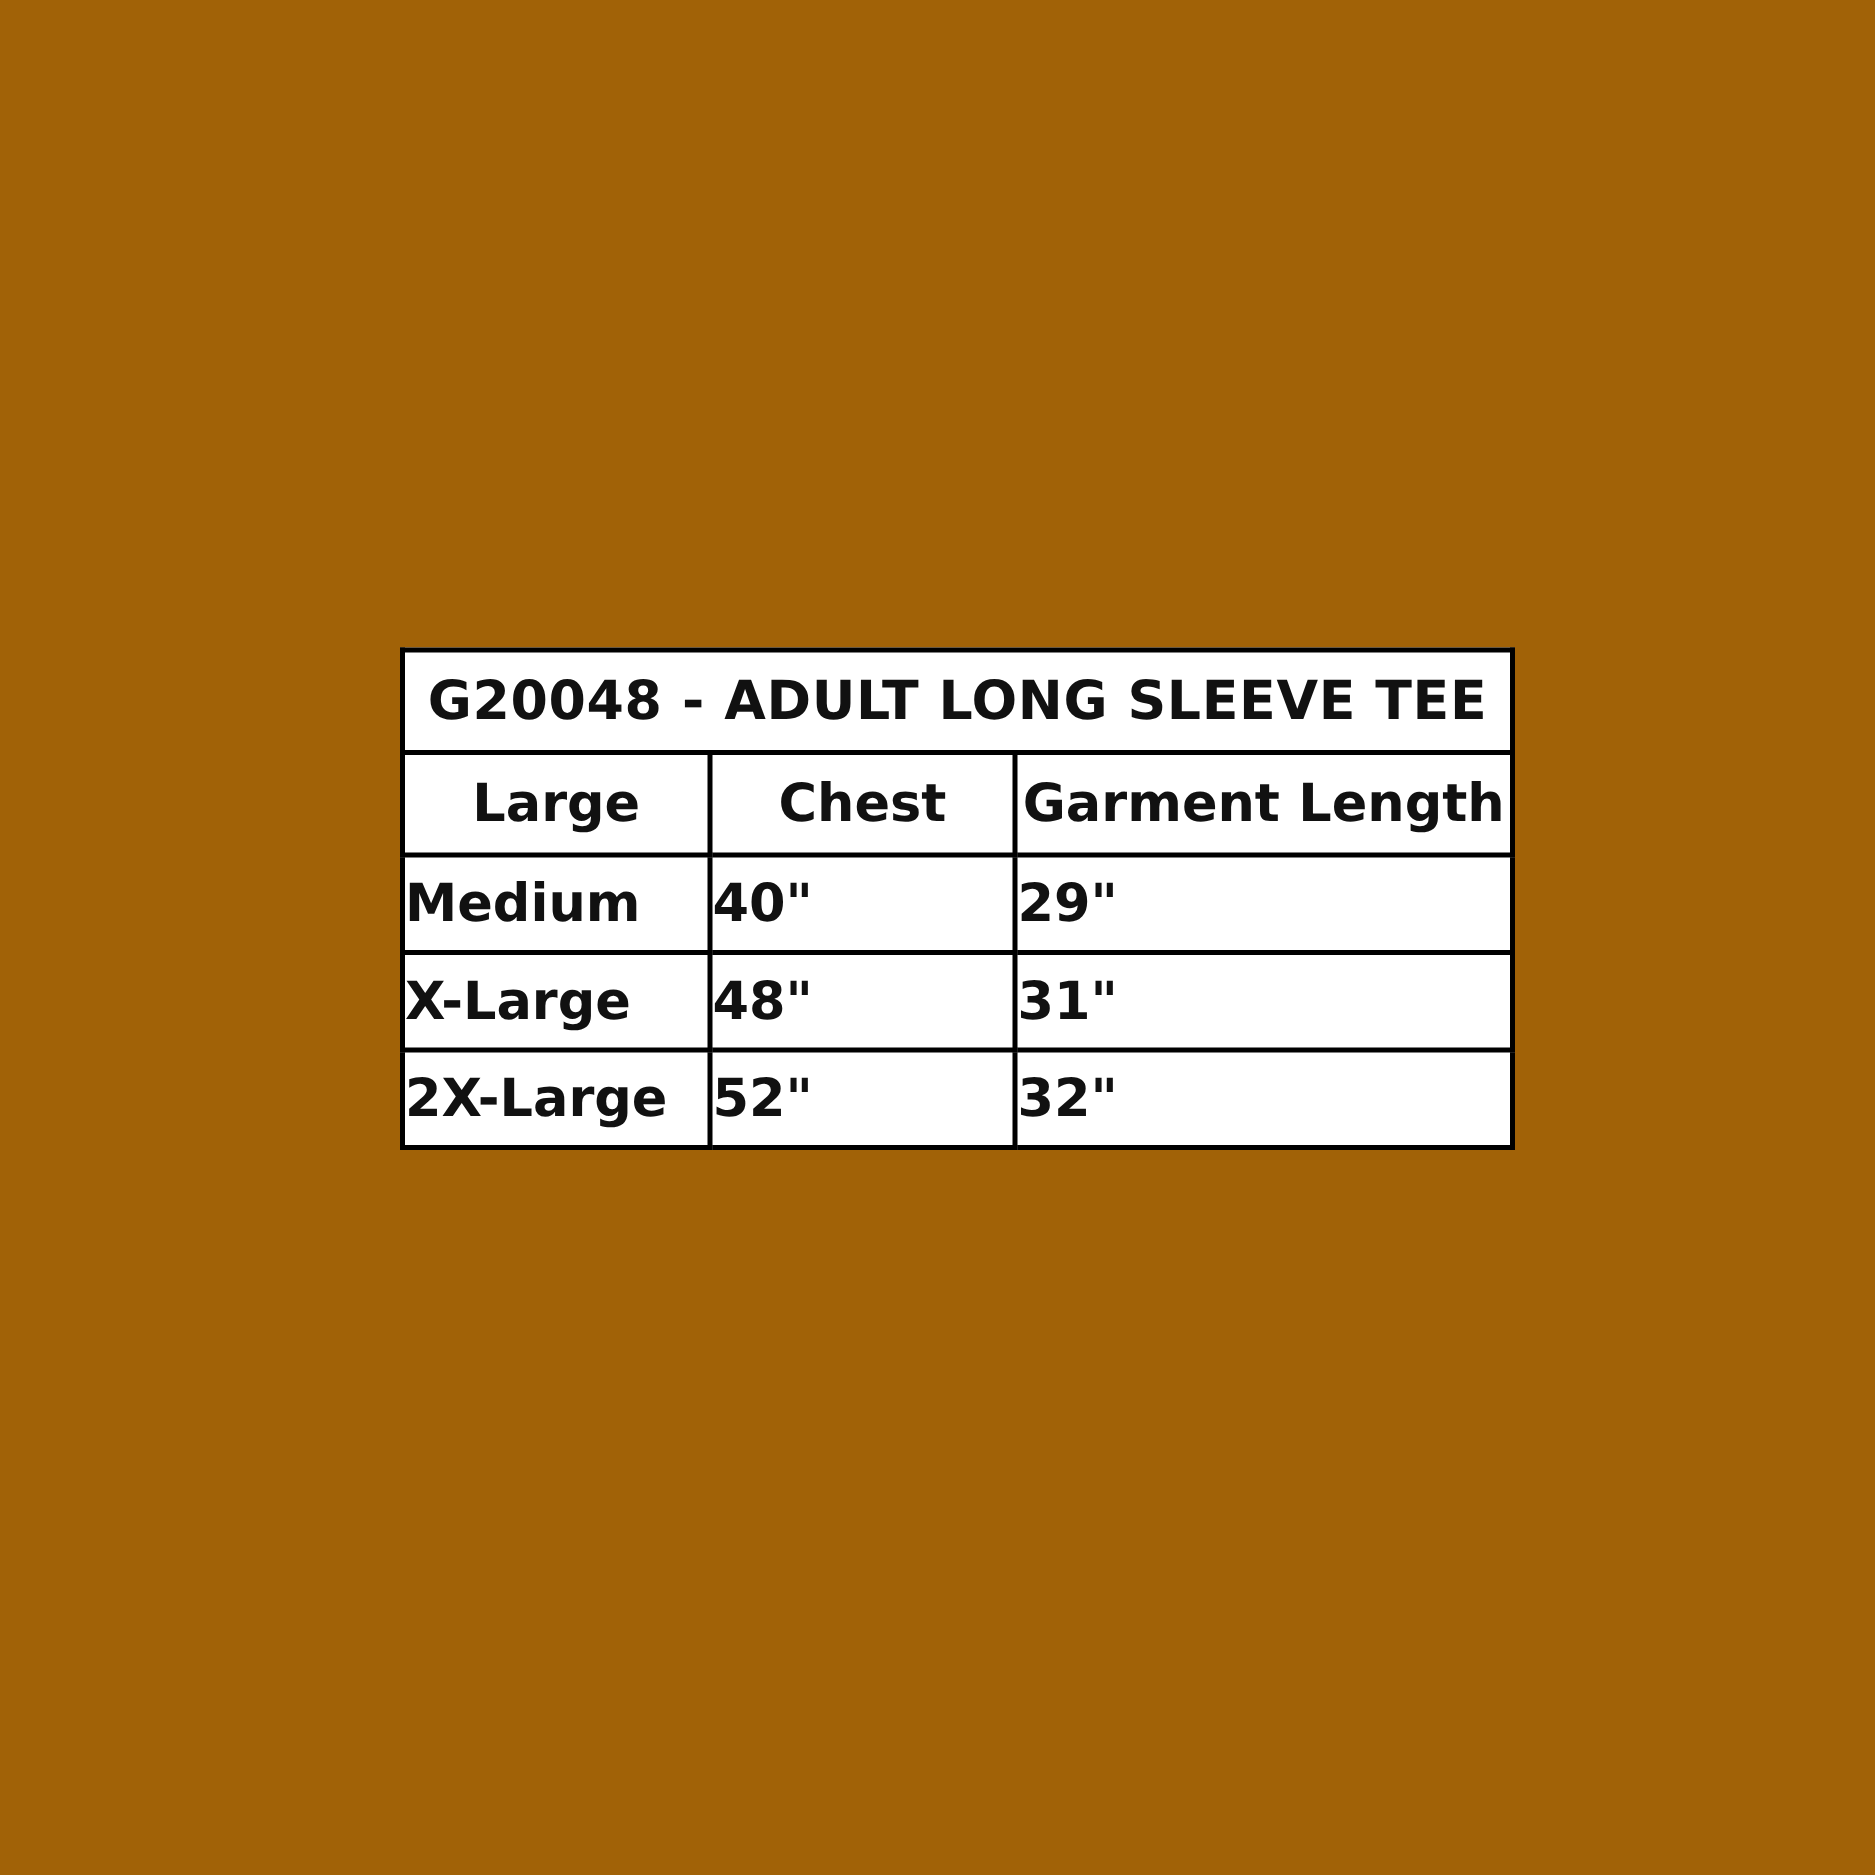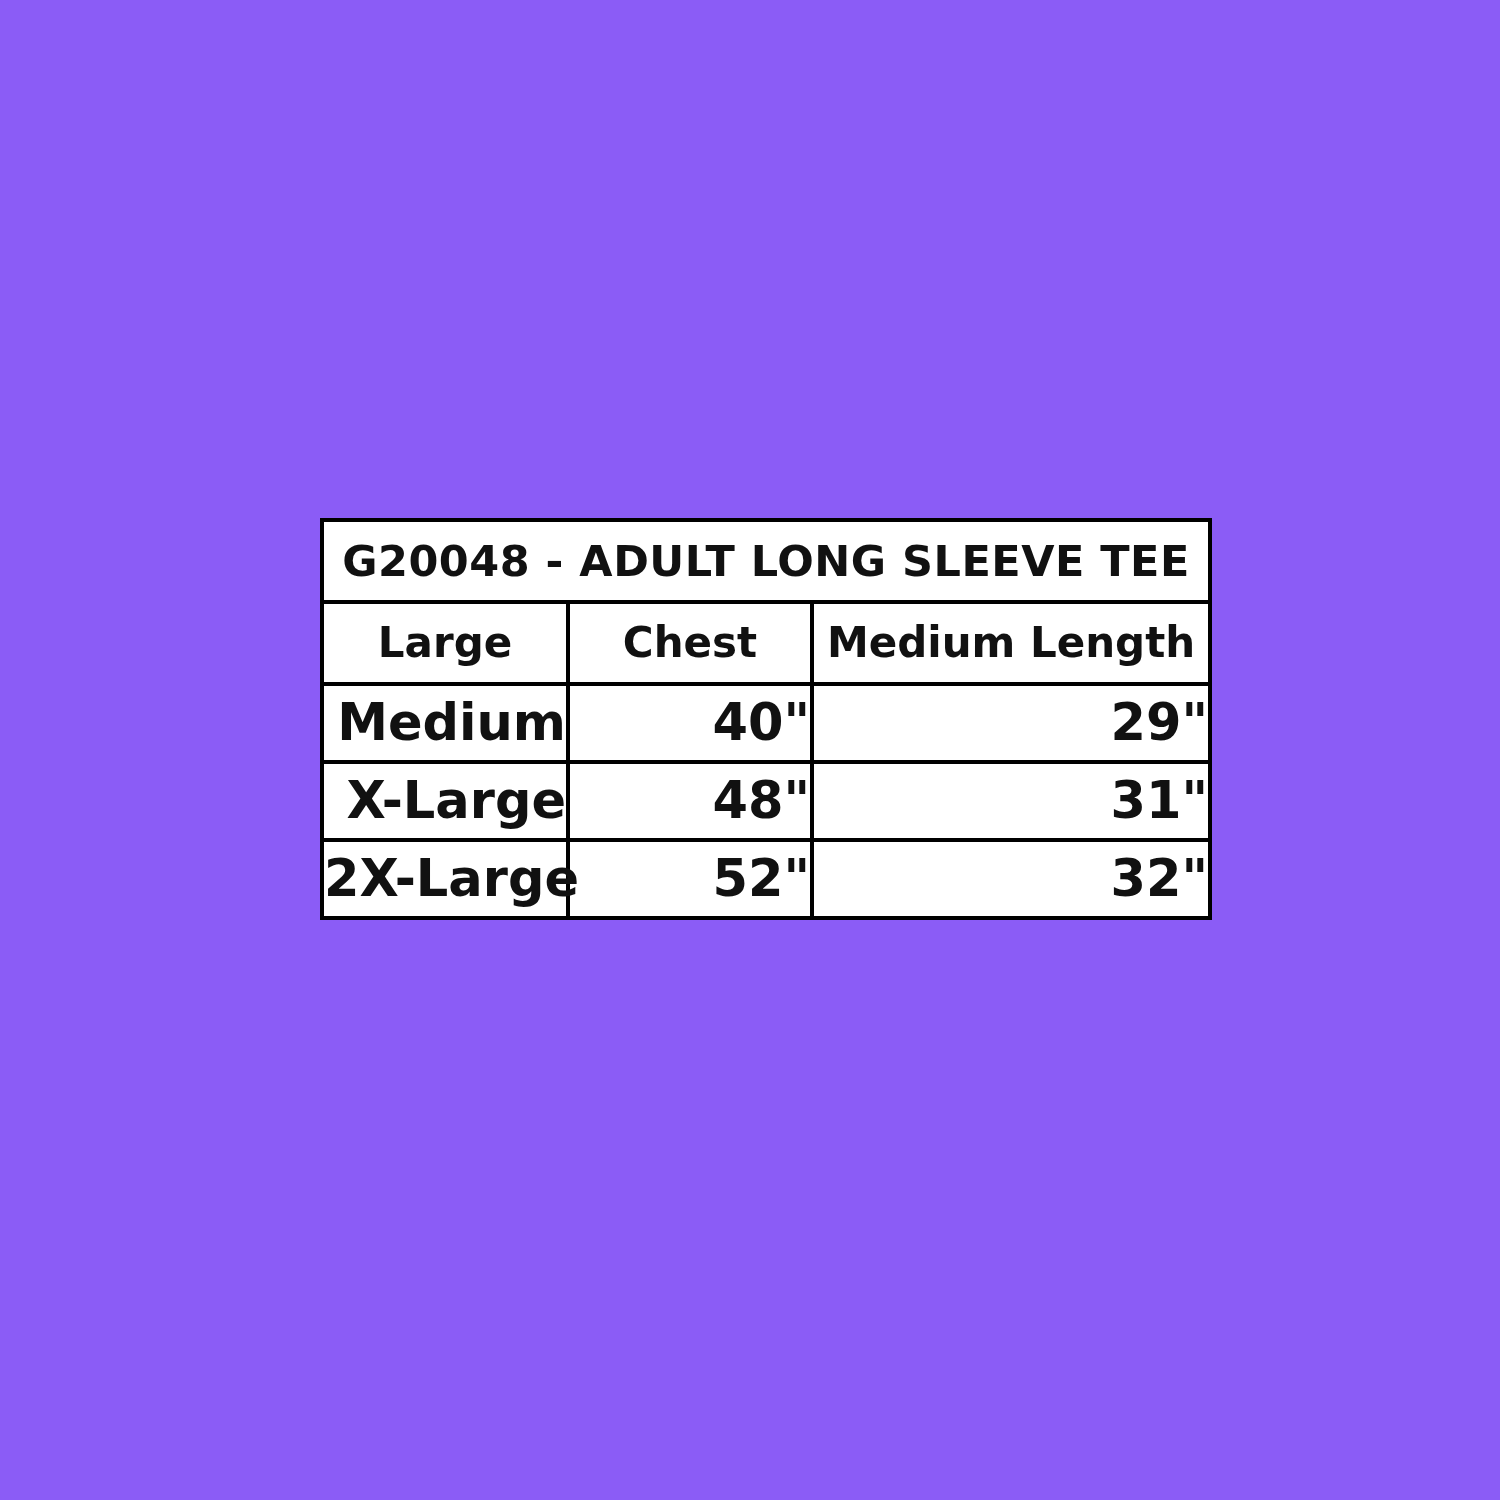--- a/index.html
+++ b/index.html
@@ -14,21 +14,21 @@
     position: relative;
     overflow: hidden;
   }
 
   .sheet {
     position: absolute;
     left: 0;
     top: 0;
     width: 1500px;
     height: 1500px;
-    background: #8b5cf6;
+    background: #a16207;
   }
 
   
   .size-chart {
     position: absolute;
     left: 320px;
     top: 518px;
     width: 888px;
     border-collapse: collapse;
     table-layout: fixed;
@@ -57,27 +57,26 @@
   .head-cell {
     font-size: 42px;
     font-weight: bold;
     height: 78px;
     line-height: 78px;
     padding-left: 20px;
     white-space: nowrap;
   }
 
   .body-cell {
-    font-size: 51px;
+    font-size: 42px;
     font-weight: bold;
     height: 74px;
     line-height: 74px;
     padding-left: 20px;
     white-space: nowrap;
-    text-align: right;
   }
 
   .body-cell.value {
     font-weight: bold;
   }
 
   
   col.c-size   { width: 246px; }
   col.c-chest  { width: 244px; }
   col.c-length { width: 398px; }
@@ -93,21 +92,21 @@
       <col class="c-chest">
       <col class="c-length">
     </colgroup>
     <thead>
       <tr>
         <th class="title-cell" colspan="3">G20048 - ADULT LONG SLEEVE TEE</th>
       </tr>
       <tr>
         <th class="head-cell">Large</th>
         <th class="head-cell">Chest</th>
-        <th class="head-cell">Medium Length</th>
+        <th class="head-cell">Garment Length</th>
       </tr>
     </thead>
     <tbody>
       <tr>
         <td class="body-cell">Medium</td>
         <td class="body-cell value">40"</td>
         <td class="body-cell value">29"</td>
       </tr>
       <tr>
         <td class="body-cell">X-Large</td>

